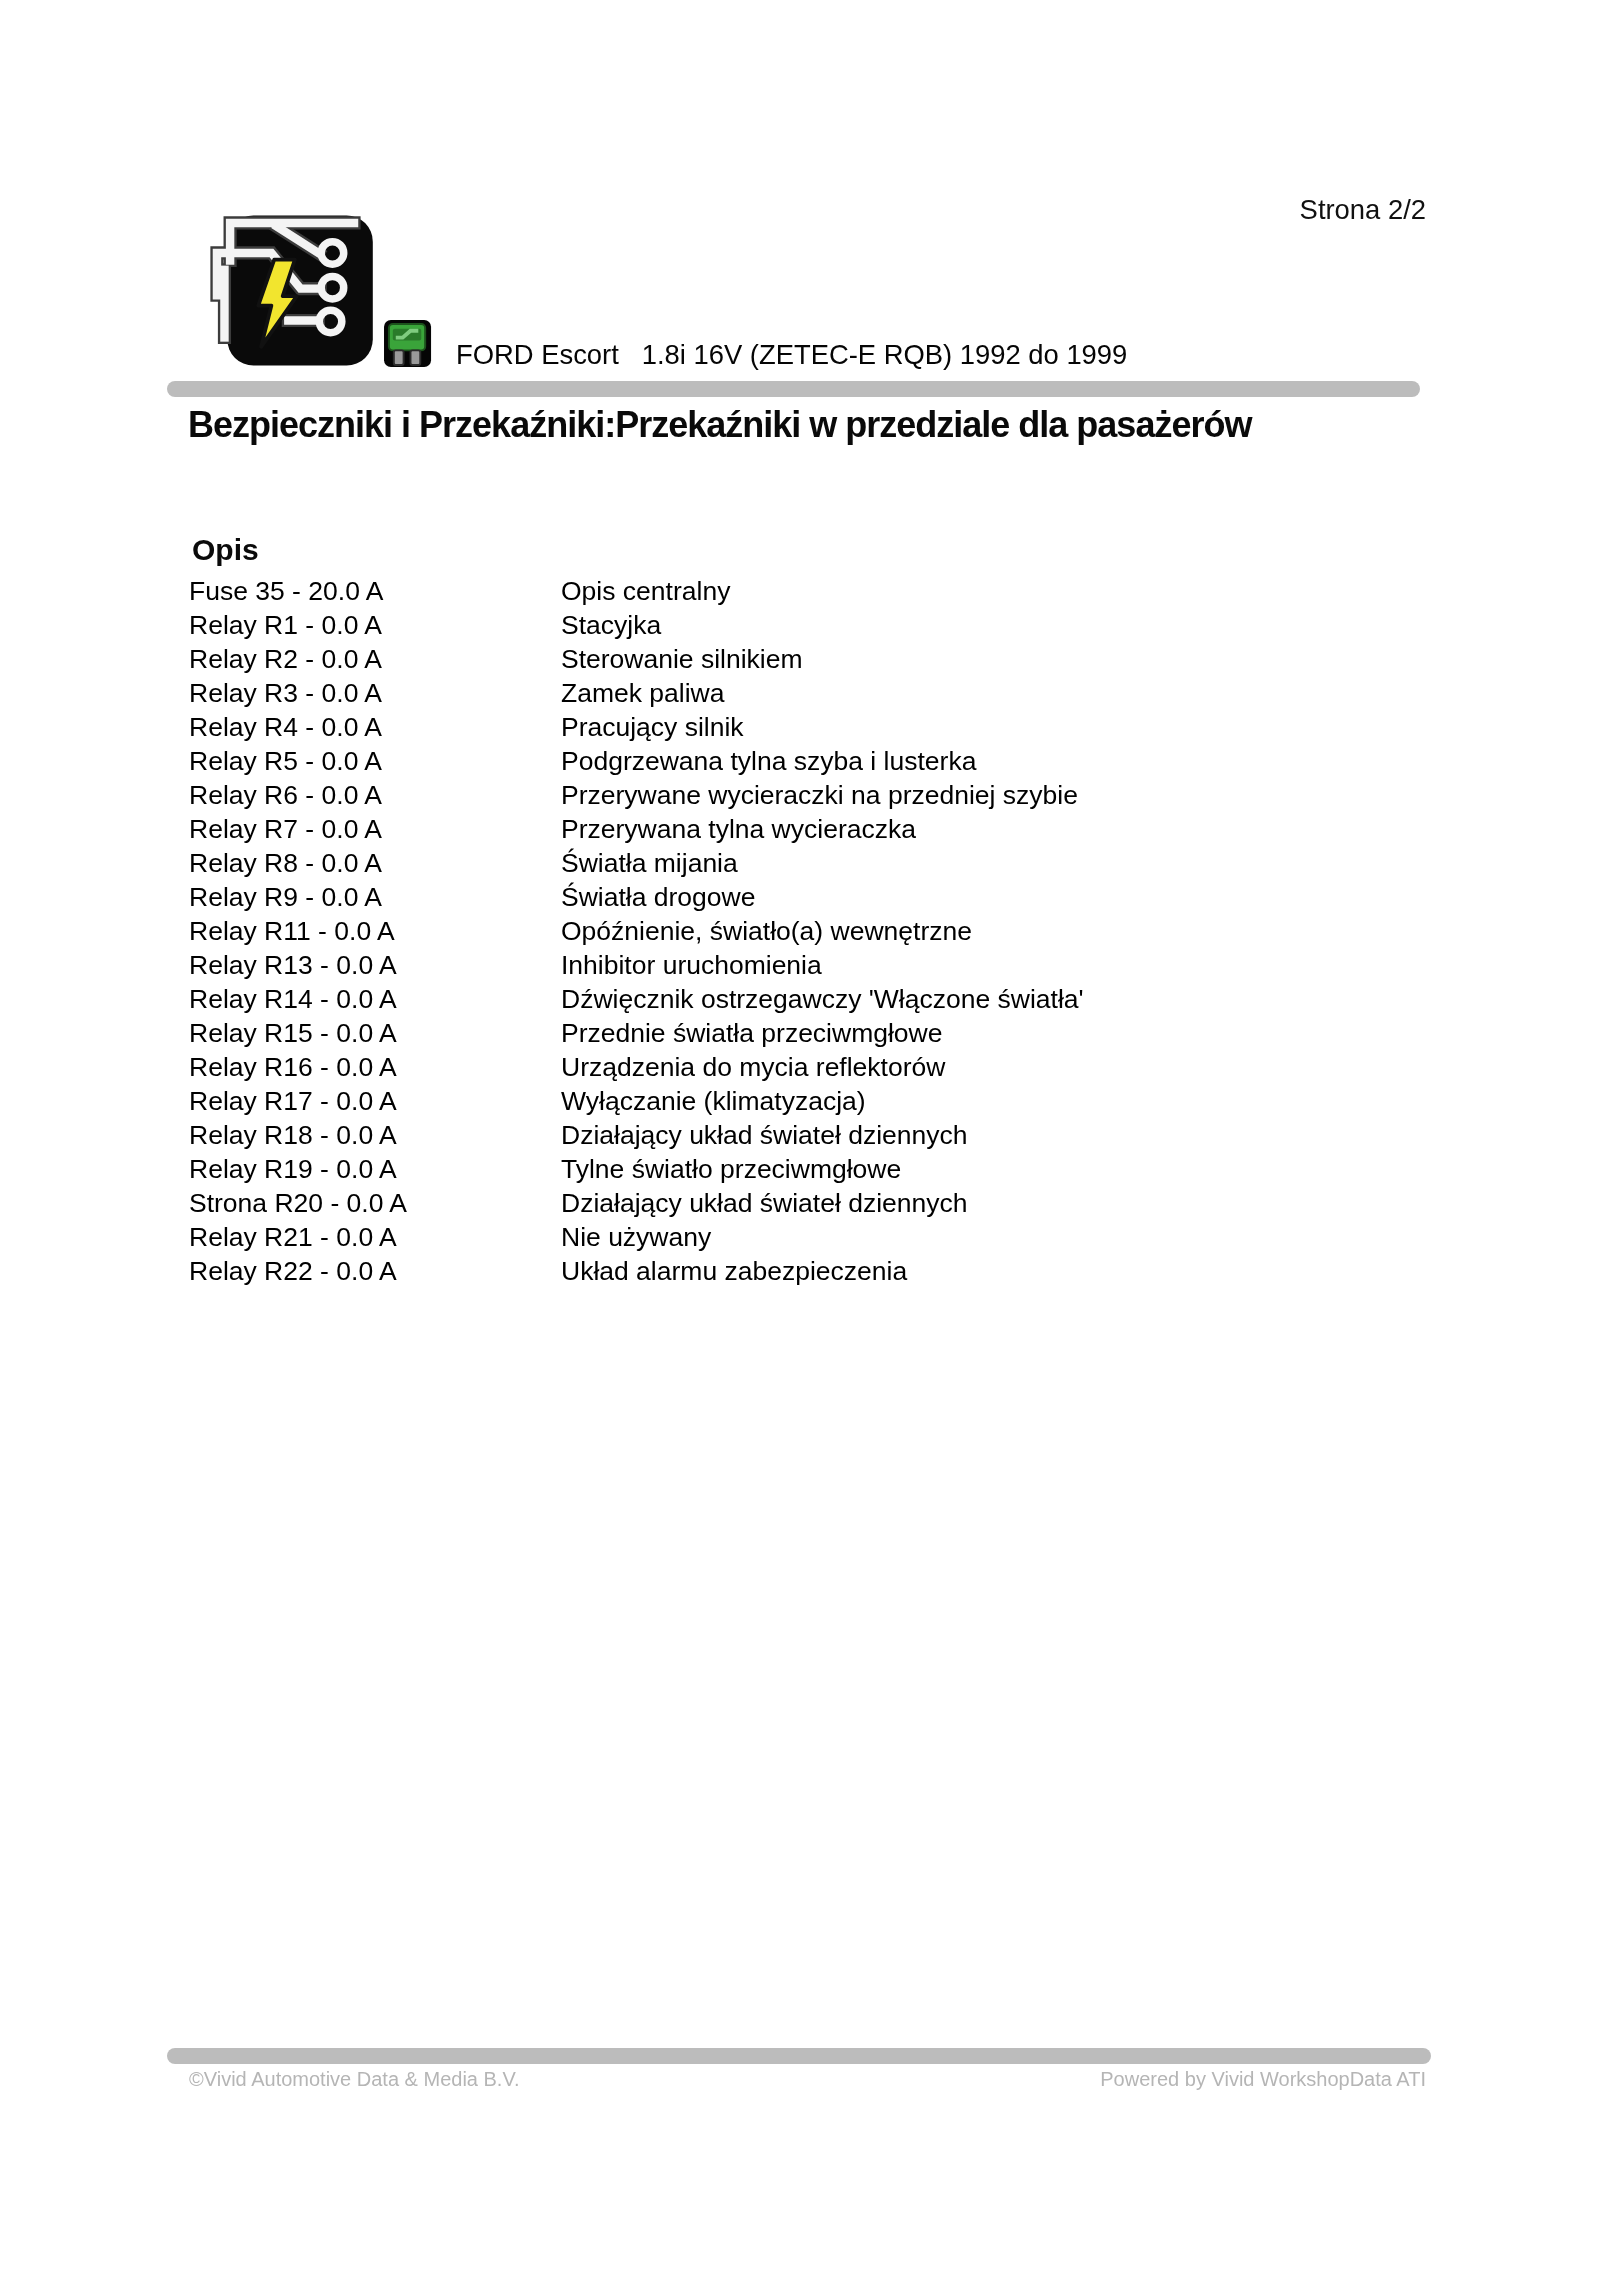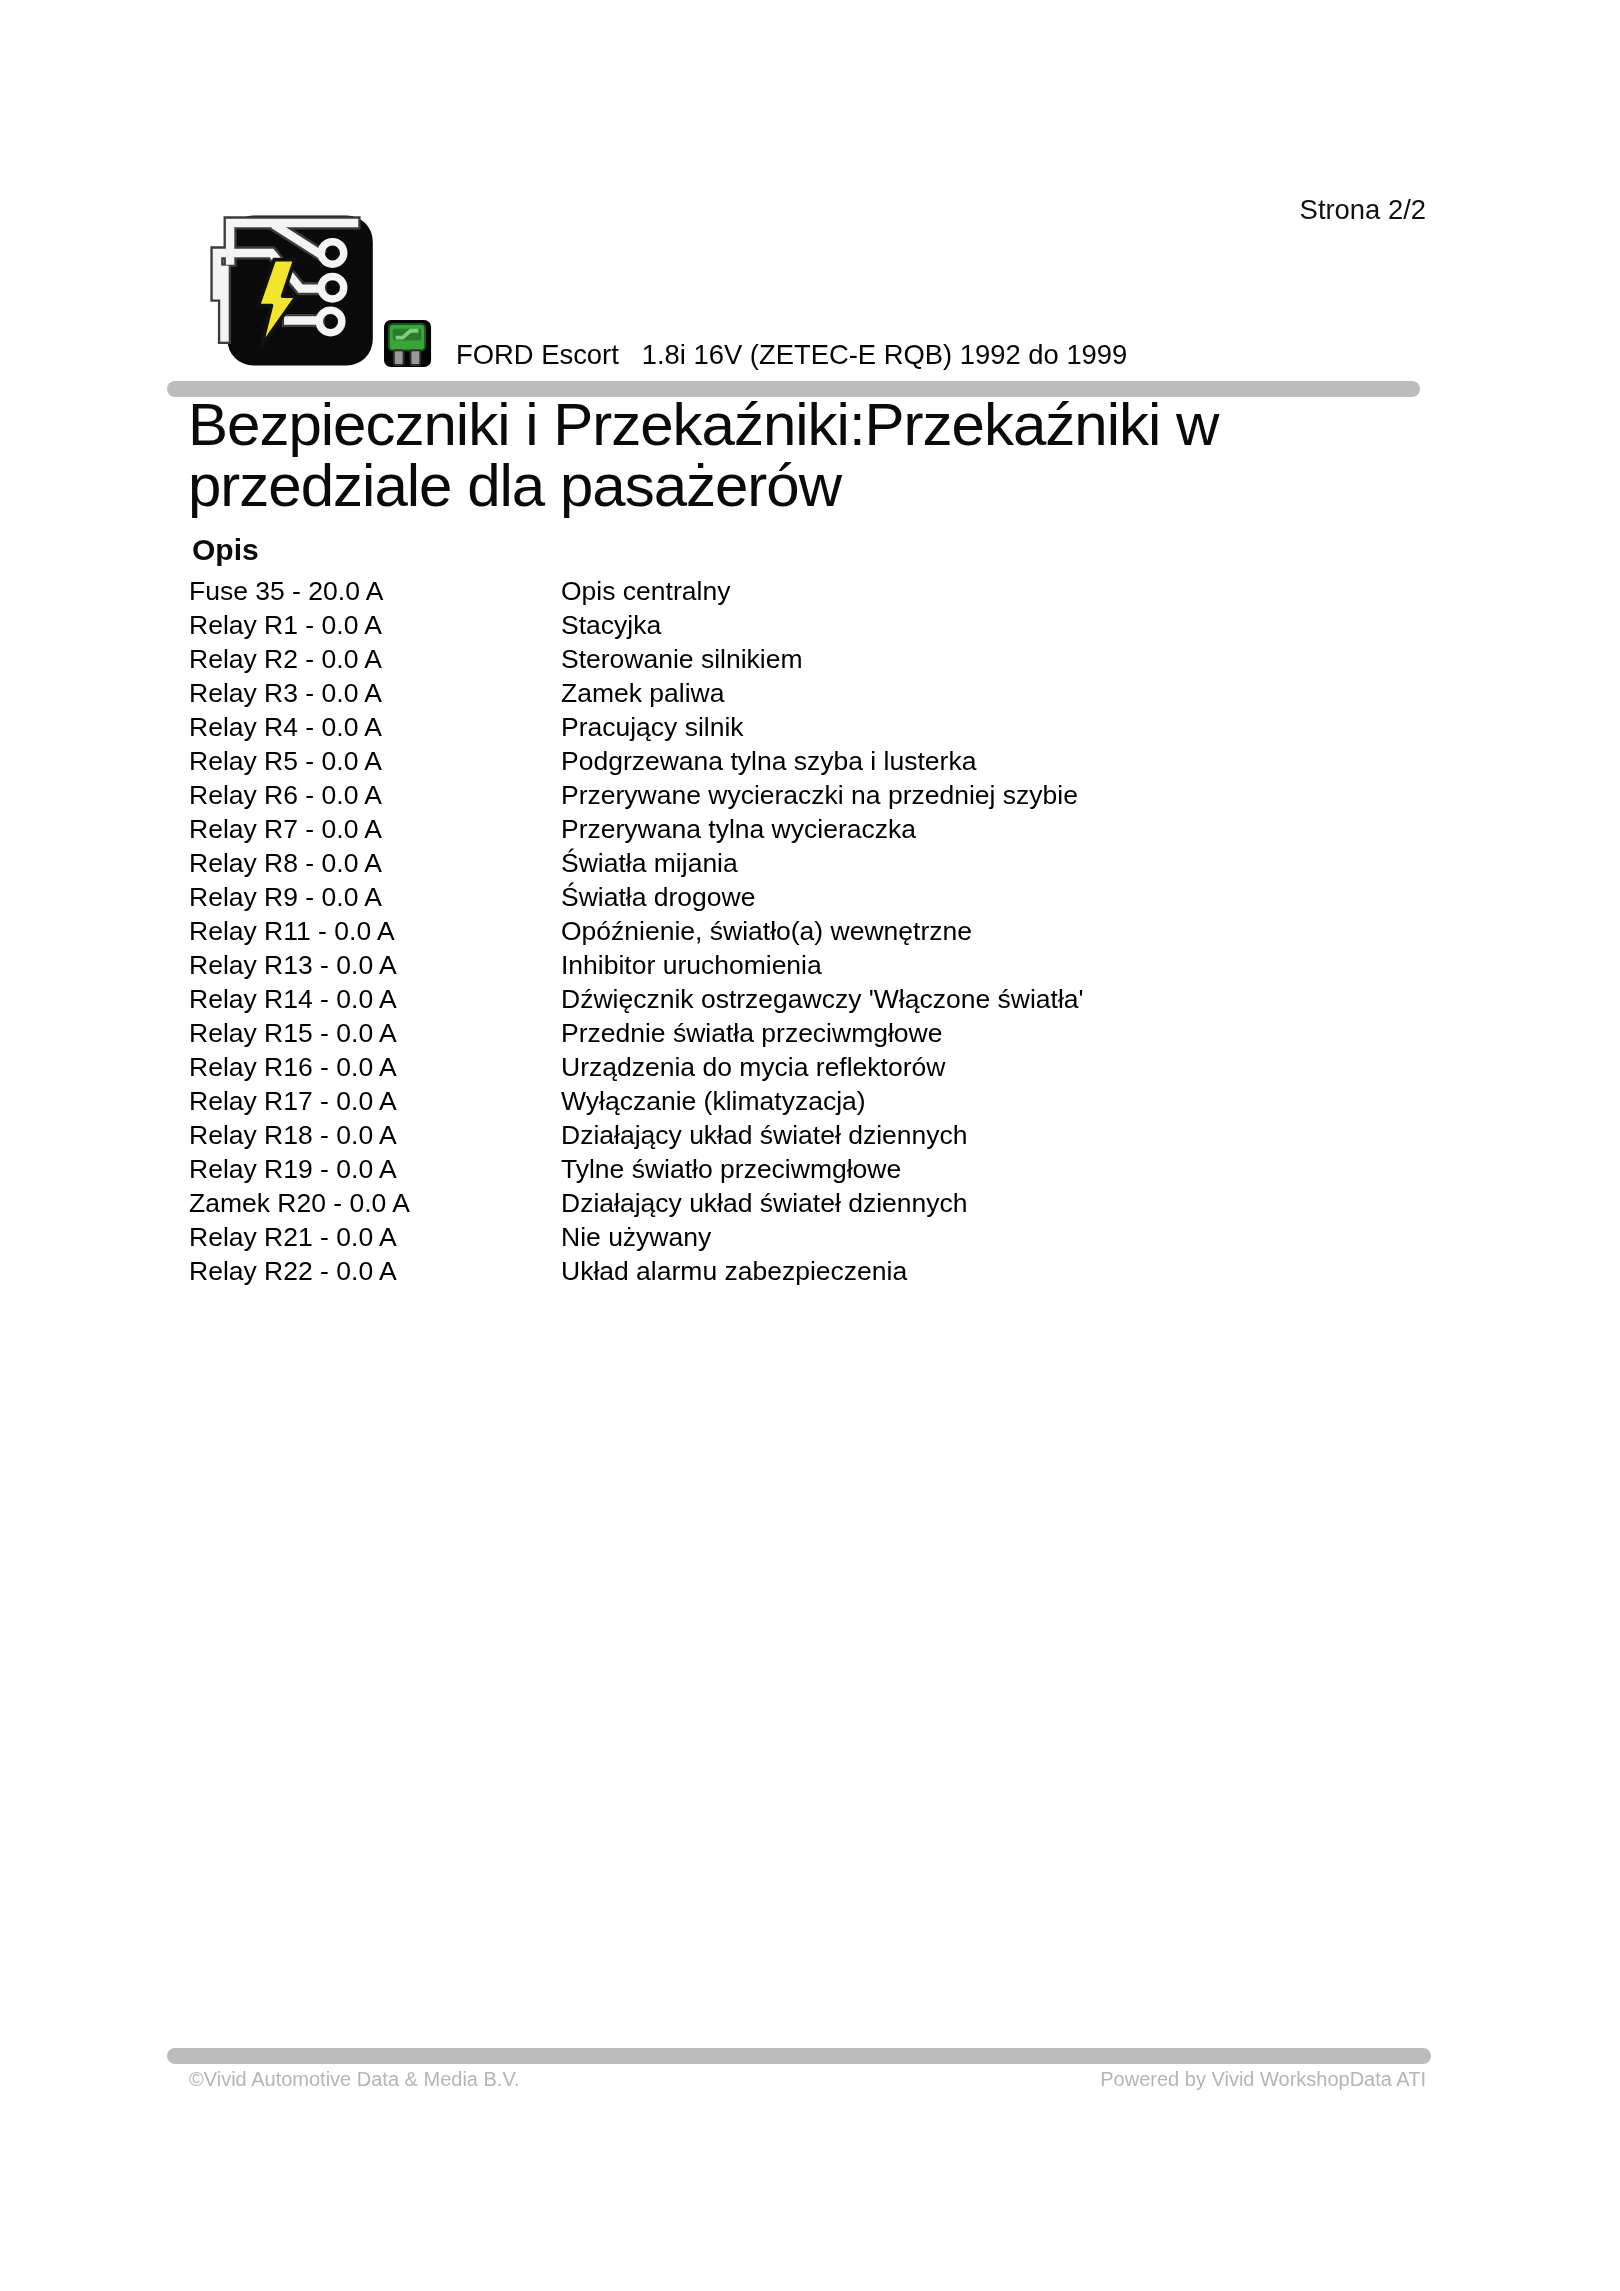--- a/index.html
+++ b/index.html
@@ -10,21 +10,21 @@
   .abs{position:absolute;}
   .page-label{top:194px;right:194px;font-size:27.4px;color:#111;}
   .logo{left:202px;top:206px;width:182px;height:169px;}
   .vehicle-line{left:384px;top:320px;display:flex;align-items:flex-end;gap:21px;}
   .vehicle-text{font-size:27.4px;white-space:pre;color:#050505;padding-bottom:2px;}
   .bar{background:#bcbcbc;height:15.7px;border-radius:8.8px;}
   .bar.top{left:167px;top:381px;width:1253px;}
   .bar.bottom{left:167px;top:2048px;width:1264px;}
   .doc-title{
     left:188px;top:394px;width:1103px;margin:0;
-    font-size:60px;line-height:61px;font-weight:400;letter-spacing:-1px;color:#0a0a0a;
+    font-size:36px;line-height:61px;font-weight:700;letter-spacing:-1px;color:#0a0a0a;
   }
   .section-heading{left:188px;top:529px;margin:4px;font-size:30px;font-weight:700;color:#0a0a0a;}
   .fuse-table{left:189px;top:574px;width:1157px;}
   .trow{line-height:34px;font-size:26.5px;white-space:nowrap;}
   .cell-id{display:inline-block;width:372px;}
   .cell-desc{display:inline-block;}
   .footer-row{
     left:189px;top:2068px;width:1237px;display:flex;justify-content:space-between;
     font-size:20px;color:#b5b5b5;
   }
@@ -95,21 +95,21 @@
     <div class="trow"><span class="cell-id">Relay R8 - 0.0 A</span><span class="cell-desc">Światła mijania</span></div>
     <div class="trow"><span class="cell-id">Relay R9 - 0.0 A</span><span class="cell-desc">Światła drogowe</span></div>
     <div class="trow"><span class="cell-id">Relay R11 - 0.0 A</span><span class="cell-desc">Opóźnienie, światło(a) wewnętrzne</span></div>
     <div class="trow"><span class="cell-id">Relay R13 - 0.0 A</span><span class="cell-desc">Inhibitor uruchomienia</span></div>
     <div class="trow"><span class="cell-id">Relay R14 - 0.0 A</span><span class="cell-desc">Dźwięcznik ostrzegawczy 'Włączone światła'</span></div>
     <div class="trow"><span class="cell-id">Relay R15 - 0.0 A</span><span class="cell-desc">Przednie światła przeciwmgłowe</span></div>
     <div class="trow"><span class="cell-id">Relay R16 - 0.0 A</span><span class="cell-desc">Urządzenia do mycia reflektorów</span></div>
     <div class="trow"><span class="cell-id">Relay R17 - 0.0 A</span><span class="cell-desc">Wyłączanie (klimatyzacja)</span></div>
     <div class="trow"><span class="cell-id">Relay R18 - 0.0 A</span><span class="cell-desc">Działający układ świateł dziennych</span></div>
     <div class="trow"><span class="cell-id">Relay R19 - 0.0 A</span><span class="cell-desc">Tylne światło przeciwmgłowe</span></div>
-    <div class="trow"><span class="cell-id">Zamek R20 - 0.0 A</span><span class="cell-desc">Działający układ świateł dziennych</span></div>
+    <div class="trow"><span class="cell-id">Strona R20 - 0.0 A</span><span class="cell-desc">Działający układ świateł dziennych</span></div>
     <div class="trow"><span class="cell-id">Relay R21 - 0.0 A</span><span class="cell-desc">Nie używany</span></div>
     <div class="trow"><span class="cell-id">Relay R22 - 0.0 A</span><span class="cell-desc">Układ alarmu zabezpieczenia</span></div>
   </div>
 
 <div class="abs bar bottom"></div>
 
 <div class="abs footer-row">
   <span>©Vivid Automotive Data &amp; Media B.V.</span>
   <span>Powered by Vivid WorkshopData ATI</span>
 </div>

